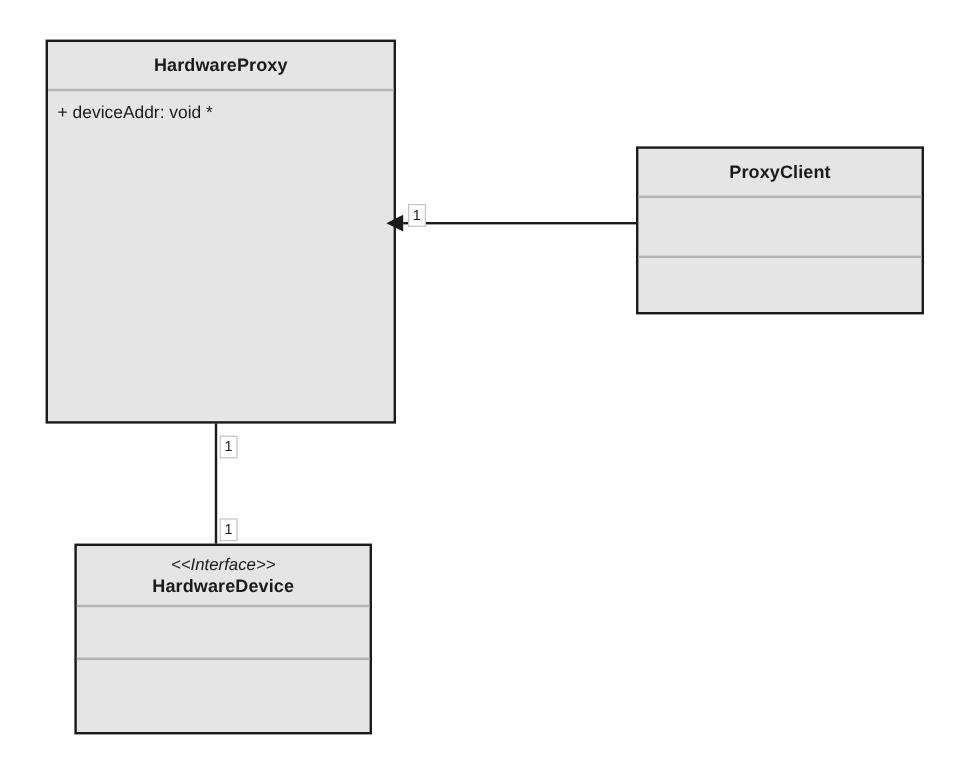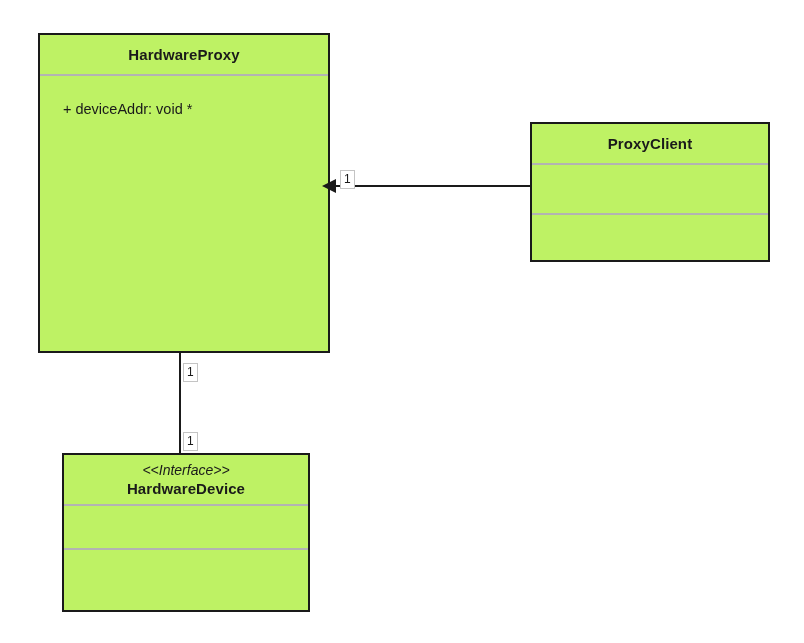--- a/index.html
+++ b/index.html
@@ -16,21 +16,21 @@
     width: 804px;
     height: 643px;
     background: #ffffff;
     overflow: hidden;
   }
 
   
   .uml-class {
     position: absolute;
     box-sizing: border-box;
-    background: #bef264;
+    background: #e5e5e5;
     border: 2px solid #1a1a1a;
     display: flex;
     flex-direction: column;
   }
   .compartment {
     box-sizing: border-box;
     position: relative;
   }
   .compartment + .compartment {
     border-top: 2px solid #b3b3b3;
@@ -52,21 +52,21 @@
   .class-stereotype {
     font-size: 14px;
     font-style: italic;
     font-weight: normal;
     color: #1a1a1a;
     text-align: center;
     line-height: 18px;
   }
   .member-list {
     list-style: none;
-    margin: 15px;
+    margin: 0;
     padding: 7px 0 7px 8px;
   }
   .member-list li {
     font-size: 14.5px;
     line-height: 22px;
     color: #1a1a1a;
     white-space: nowrap;
   }
   .compartment.empty {
     

